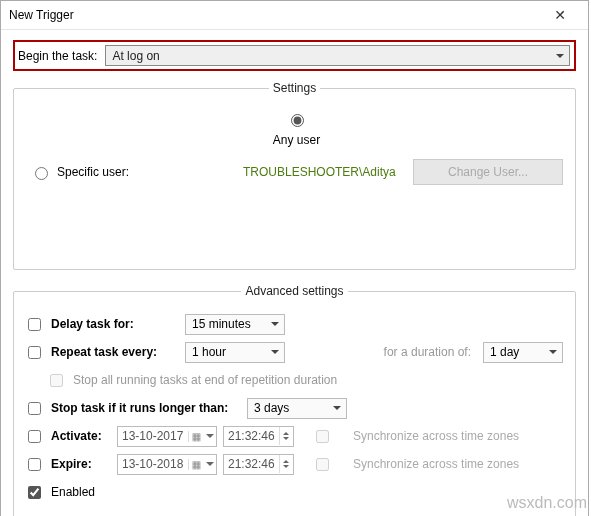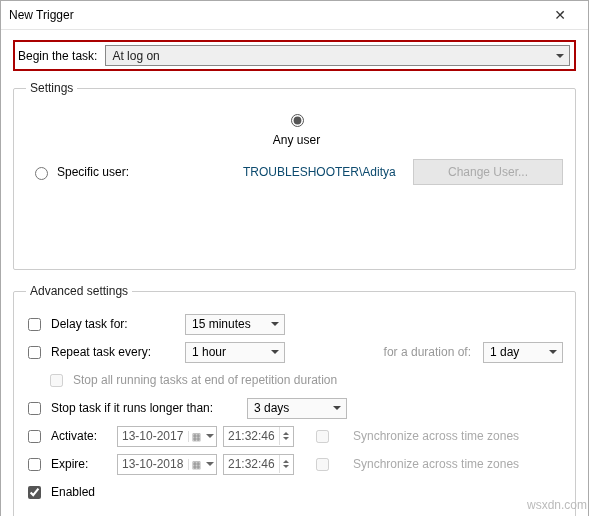--- a/index.html
+++ b/index.html
@@ -8,52 +8,52 @@
 .titlebar { display: flex; align-items: center; justify-content: space-between; padding: 6px 8px; border-bottom: 1px solid #e5e5e5; }
 .titlebar .title { color: #000; }
 .titlebar .close { width: 40px; text-align: center; font-size: 14px; color: #333; cursor: pointer; }
 .content { padding: 10px 12px 12px; }
 .begin-row { display: flex; align-items: center; gap: 8px; border: 2px solid #a00; padding: 3px 4px 3px 1px; margin-bottom: 10px; justify-content: flex-end; }
 .begin-row label { white-space: nowrap; padding-left: 2px; }
 .dd { position: relative; flex: 1; }
 .dd select, select.combo { width: 100%; border: 1px solid #888; background: #efefef; padding: 2px 18px 2px 6px; height: 21px; appearance: none; -webkit-appearance: none; color: #222; }
 .dd::after, .combowrap::after { content: ""; position: absolute; right: 6px; top: 50%; margin-top: -2px; border: 4px solid transparent; border-top-color: #444; pointer-events: none; }
 fieldset { border: 1px solid #ccc; border-radius: 2px; padding: 10px 12px 14px; margin: 0 0 14px; }
-fieldset legend { padding: 0 4px; color: #222; }
+fieldset legend { padding: 0 4px; color: #222; text-align: center; }
 .radio-row { display: flex; align-items: center; margin: 6px 0 12px 4px; gap: 6px; flex-direction: column; }
 .spec-row { display: flex; align-items: center; margin-left: 4px; gap: 6px; }
 .spec-row .userlbl { width: 150px; }
-.spec-row .domainuser { flex: 1; color: #0c4a6e; padding-left: 30px; }
+.spec-row .domainuser { flex: 1; color: #4d7c0f; padding-left: 30px; }
 .btn-gray { border: 1px solid #ccc; background: #e7e7e7; color: #aaa; padding: 5px 24px; min-width: 150px; text-align:center; }
 .settings-gap { height: 70px; }
 .adv legend { color: #222; }
 .advrow { display: flex; align-items: center; margin: 4px 0; gap: 6px; min-height: 24px; }
 .advrow input[type=checkbox] { margin: 0 4px 0 2px; }
-.advrow .lbl { min-width: 0; }
+.advrow .lbl { min-width: 0; font-weight: bold; }
 .combowrap { position: relative; display: inline-block; }
 .combowrap select { border: 1px solid #bbb; background: #fff; padding: 2px 18px 2px 6px; height: 21px; appearance: none; color: #888; }
 .combowrap.disabled select { color: #000000; background:#fafafa; }
 .mini { width: 100px; }
 .tiny { width: 80px; }
 .durlbl { margin-left: auto; margin-right: 6px; color: #999; }
 .indent { margin-left: 22px; color: #999; display:flex; align-items:center; gap:6px;}
 .datebox { display:flex; align-items:center; border:1px solid #bbb; height:21px; background:#fff; }
 .datebox input { border:none; width:70px; padding:0 4px; height:19px; color:#555; }
 .datebox .calicon { width:16px; text-align:center; color:#888; border-left:1px solid #ddd; font-size:10px; }
 .datebox .dropicon { width:12px; position:relative; }
 .datebox .dropicon::after { content:""; position:absolute; left:2px; top:50%; margin-top:-2px; border:4px solid transparent; border-top-color:#666; }
 .timebox { display:flex; align-items:center; border:1px solid #bbb; height:21px; background:#fff; }
 .timebox input { border:none; width:55px; padding:7px 4px; height:19px; color:#555; }
 .timebox .spin { display:flex; flex-direction:column; border-left:1px solid #ddd; width:14px; }
 .timebox .spin span { height:9px; position:relative; }
 .timebox .spin span::after { content:""; position:absolute; left:3px; border:3px solid transparent; }
 .timebox .spin .up::after { top:2px; border-bottom-color:#666; }
 .timebox .spin .dn::after { top:1px; border-top-color:#666; }
 .synclbl { color:#aaa; margin-left: 14px; display:flex; align-items:center; gap:20px;}
-.watermark { position: fixed; right: 4px; bottom: 4px; color: #bbb; font-size: 12px; }
+.watermark { position: fixed; right: 4px; bottom: 4px; color: #bbb; font-size: 16px; }
 input[type=radio],input[type=checkbox]{ accent-color:#555; }
 </style>
 </head>
 <body>
 
 <div class="window">
   <div class="titlebar">
     <span class="title">New Trigger</span>
     <span class="close">✕</span>
   </div>

